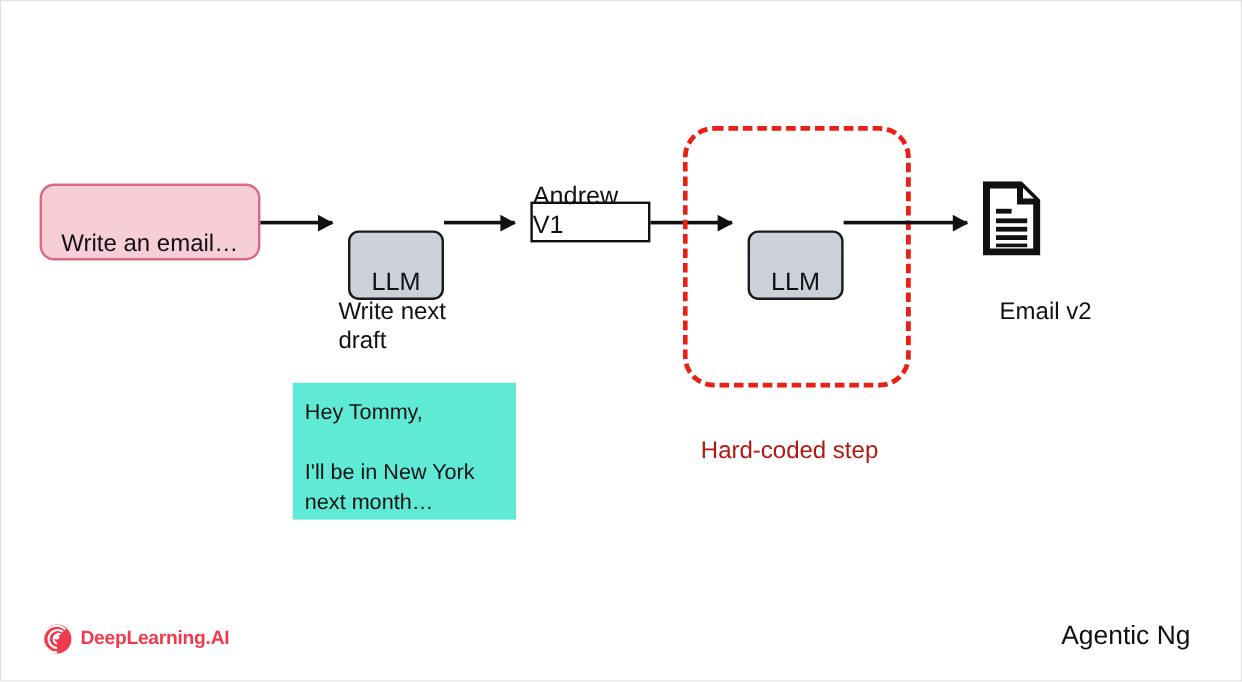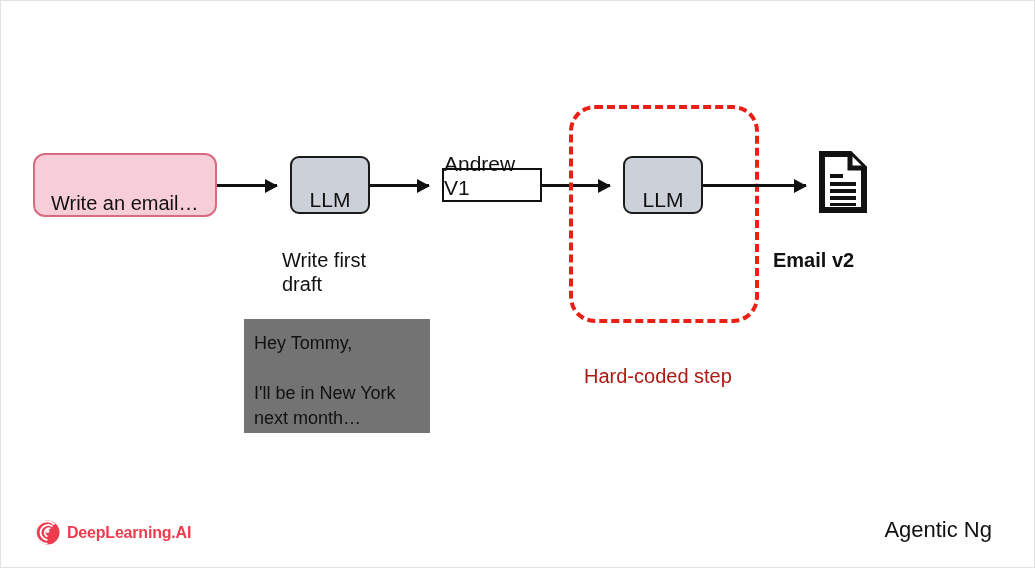--- a/index.html
+++ b/index.html
@@ -55,20 +55,21 @@
     padding-left: 16px;
   }
 
   .llm-box {
     width: 80px;
     height: 58px;
     background: #ccd0d8;
     border: 2px solid #1a1a1a;
     border-radius: 9px;
     font-size: 21px;
+    margin-top: 36px;
   }
   .llm-1 { left: 289px; top: 155px; }
   .llm-2 { left: 622px; top: 155px; }
 
   .emailv1-box {
     left: 441px;
     top: 167px;
     width: 100px;
     height: 34px;
     background: #ffffff;
@@ -115,39 +116,39 @@
   
   .caption {
     position: absolute;
     font-size: 20px;
     line-height: 24px;
     color: #111111;
     white-space: pre-line;
   }
   .caption-first-draft { left: 281px; top: 247px; }
   .caption-reflect { left: 591px; top: 247px; }
-  .caption-emailv2 { left: 772px; top: 247px; font-weight: bold; }
+  .caption-emailv2 { left: 832px; top: 247px; }
 
   .hardcoded-label {
     position: absolute;
     left: 583px;
     top: 364px;
     font-size: 20px;
     color: #b01813;
     white-space: nowrap;
   }
 
   
   .email-sample {
     position: absolute;
     left: 243px;
     top: 318px;
     width: 186px;
     height: 114px;
-    background: #737373;
+    background: #5eead4;
     box-sizing: border-box;
     padding: 12px 10px 0 10px;
     font-size: 18px;
     line-height: 25px;
     color: #111111;
     white-space: pre-line;
   }
 
   
   .doc-icon {
@@ -221,21 +222,21 @@
   <svg class="doc-icon" viewBox="0 0 48 62">
     <path d="M3 3 L31 3 L45 17 L45 59 L3 59 Z" fill="#ffffff" stroke="#111111" stroke-width="6" stroke-linejoin="miter"></path>
     <path d="M31 3 L31 17 L45 17" fill="#ffffff" stroke="#111111" stroke-width="5"></path>
     <rect x="11" y="23" width="13" height="4" fill="#111111"></rect>
     <rect x="11" y="31" width="26" height="4" fill="#111111"></rect>
     <rect x="11" y="38" width="26" height="4" fill="#111111"></rect>
     <rect x="11" y="45" width="26" height="4" fill="#111111"></rect>
     <rect x="11" y="52" width="26" height="3" fill="#111111"></rect>
   </svg>
 
-  <div class="caption caption-first-draft">Write first
+  <div class="caption caption-first-draft">Write next
 draft</div>
   <div class="caption caption-emailv2">Email v2</div>
 
   <div class="hardcoded-label">Hard-coded step</div>
 
   <div class="email-sample">Hey Tommy,
 
 I'll be in New York
 next month…</div>
 

